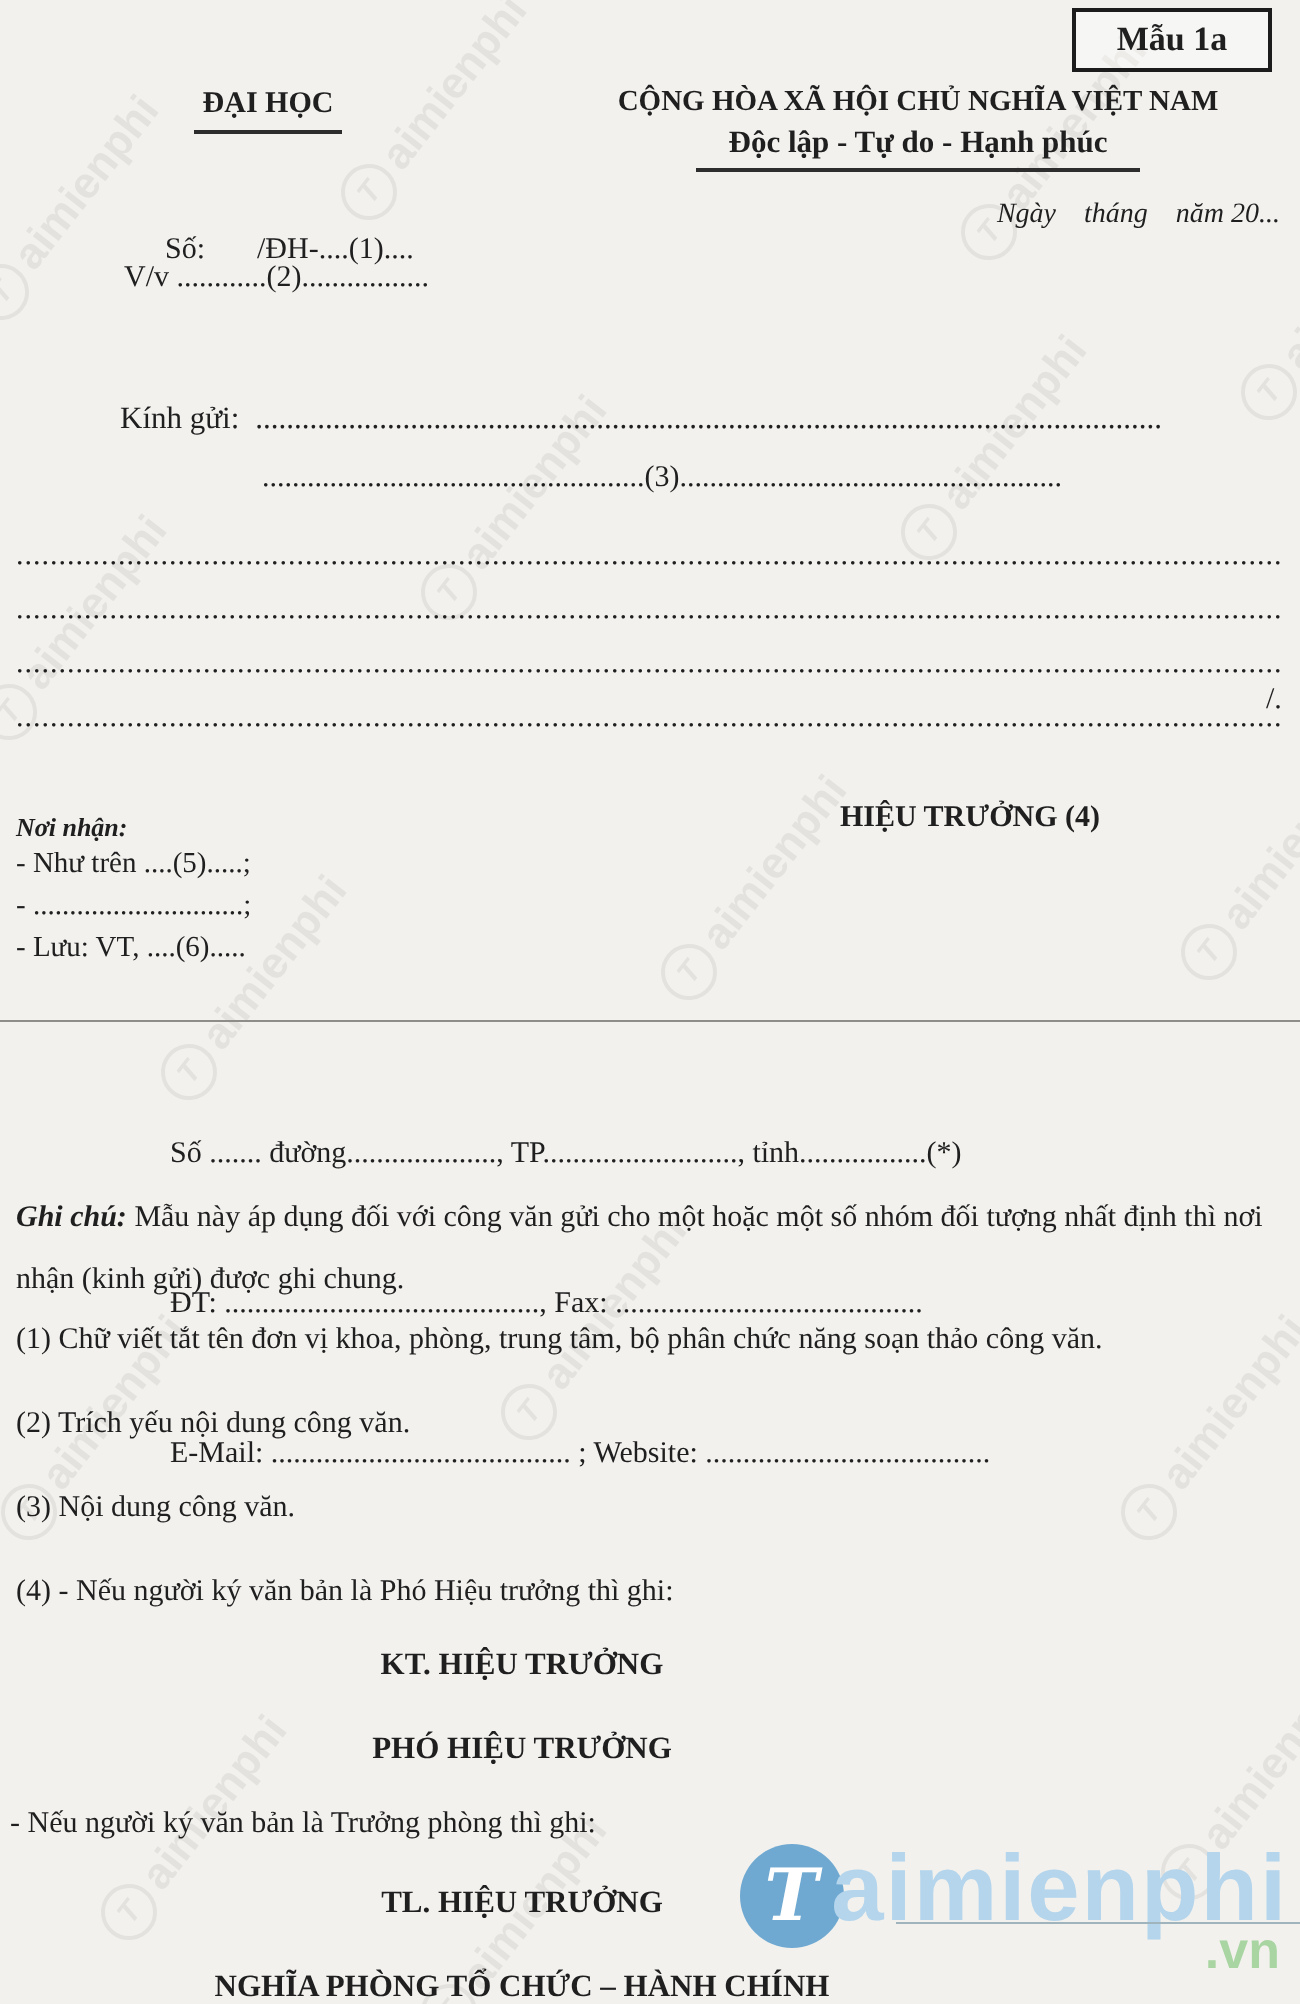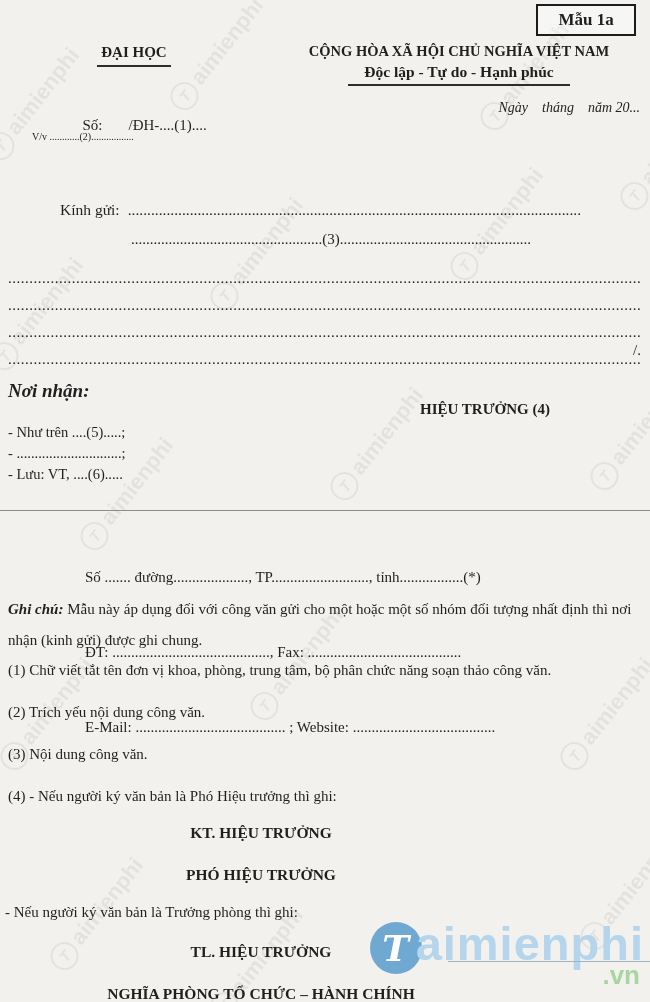--- a/index.html
+++ b/index.html
@@ -33,27 +33,27 @@
   .hdr-left{left:38px;top:42px;width:192px;text-align:center;font-weight:bold;font-size:15px;line-height:20px;}
   .hdr-right{left:283px;top:42px;width:352px;text-align:center;font-weight:bold;line-height:19px;}
   .hdr-right .l1{font-size:14.5px;text-align:center;}
   .hdr-right .l2{font-size:15.5px;margin-top:1px;}
   .rule{height:2px;background:#2d2d2d;margin:3px auto 0;}
   .rule-left{width:74px;}
   .rule-right{width:222px;}
   .so-line{left:60px;top:100px;font-size:15px;white-space:pre;}
   .so-line .val{margin-left:26px;}
   .date-line{top:100px;right:10px;font-style:italic;font-size:14px;white-space:pre;text-align:center;}
-  .vv-line{left:32px;top:131px;font-size:10px;}
+  .vv-line{left:62px;top:131px;font-size:15px;}
   .kg-row{left:60px;top:201px;width:522px;font-size:15.5px;white-space:nowrap;overflow:hidden;}
   .kg-row .lbl{margin-right:8px;}
   .kg2-row{left:80px;top:231px;width:502px;text-align:center;font-size:15px;white-space:nowrap;overflow:hidden;}
   .dotline{left:8px;width:634px;height:20px;font-size:15px;white-space:nowrap;overflow:hidden;letter-spacing:.5px;}
   .slash-mark{left:633px;top:342px;font-size:15px;}
-  .noinhan-lbl{left:8px;top:380px;font-weight:bold;font-style:italic;font-size:19px;}
+  .noinhan-lbl{left:8px;top:406px;font-weight:bold;font-style:italic;font-size:13px;}
   .noinhan-item{left:8px;font-size:14.5px;}
   .signer{left:360px;top:401px;width:250px;text-align:center;font-weight:bold;font-size:15px;}
   .sep{left:0;top:510px;width:650px;height:1px;background:#8f8d8a;}
   .contact{left:85px;top:515px;font-size:15px;line-height:25px;white-space:pre;}
   .ghichu{left:8px;top:594px;width:638px;font-size:15px;line-height:31px;}
   .ghichu .lbl{font-weight:bold;font-style:italic;}
   .note{left:8px;width:640px;font-size:15px;}
   .cline{left:0;width:522px;text-align:center;font-weight:bold;font-size:15.5px;}
   .note5{left:5px;}
   

